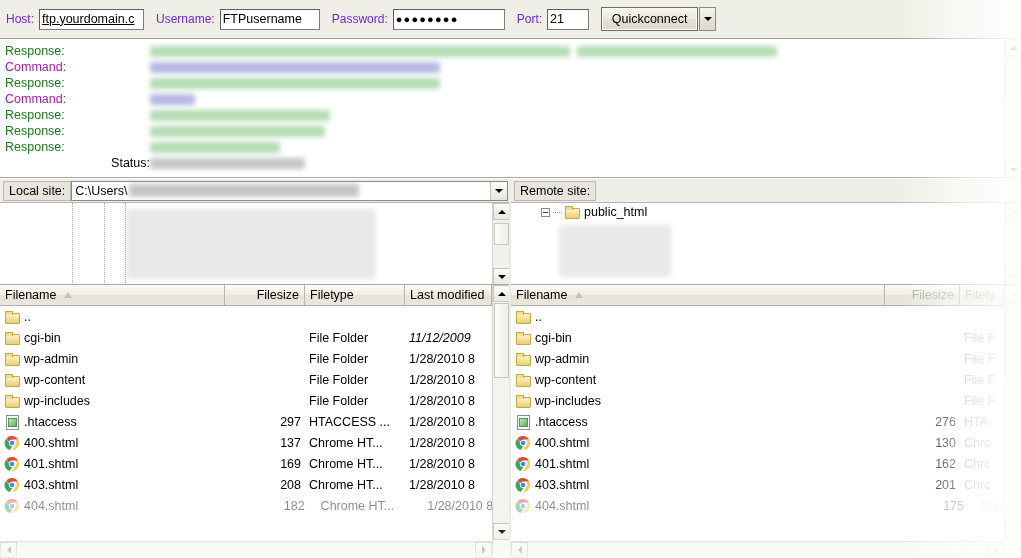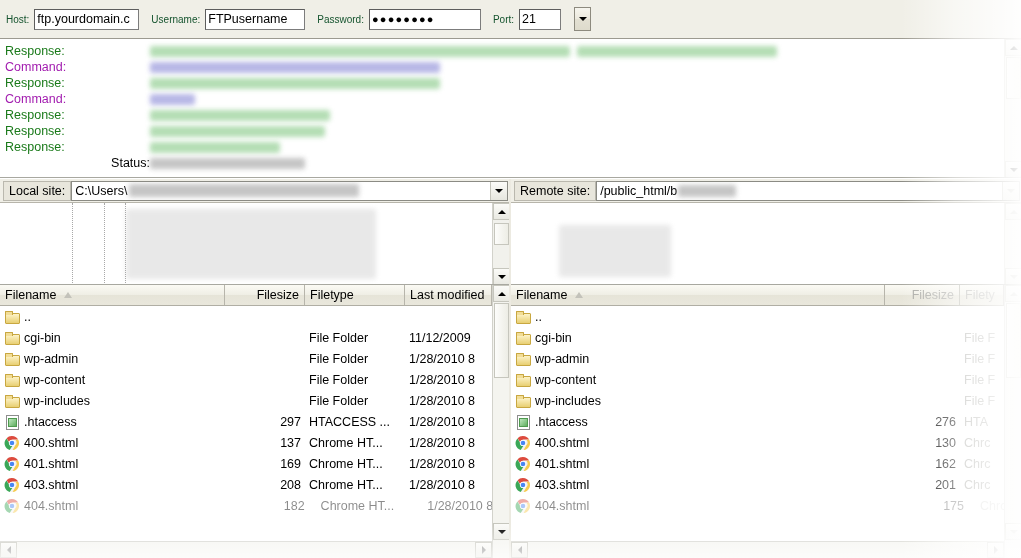--- a/index.html
+++ b/index.html
@@ -24,39 +24,39 @@
   
   .quickbar {
     position: absolute; left: 0; top: 0;
     width: 1021px; height: 39px;
     background: #f0efe7;
     border-bottom: 1px solid #9c9a90;
     display: flex; align-items: center;
     padding-left: 6px;
   }
   .qb-label {
-    font-size: 10px; color: #14532d;
+    font-size: 12px; color: #6d28d9;
     margin-right: 5px; white-space: nowrap;
   }
   .qb-field {
     height: 21px;
     border: 1px solid #7c7c7c;
     border-top-color: #5d5d5d;
     border-left-color: #5d5d5d;
     background: #ffffff;
     font-family: "Liberation Sans", sans-serif;
     font-size: 12.5px;
     color: #000;
     padding: 0 2px;
     line-height: 19px;
     margin-right: 12px;
     overflow: hidden;
     white-space: nowrap;
   }
-  #host-input { width: 105px; }
+  #host-input { width: 105px; text-decoration: underline; }
   #user-input { width: 100px; }
   #pass-input { width: 112px; letter-spacing: 1.2px; font-size: 11px; }
   #port-input { width: 42px; }
   .qb-btn {
     height: 24px;
     min-width: 97px;
     background: linear-gradient(to bottom, #f6f5ee 0%, #ece9dd 48%, #e3e0d2 52%, #dedbcc 100%);
     border: 1px solid #6e6b60;
     box-shadow: inset 0 0 0 1px #fbfaf5;
     font-size: 12.5px;
@@ -369,20 +369,21 @@
 
     <span class="qb-label">Username:</span>
     <div class="qb-field" id="user-input">FTPusername</div>
 
     <span class="qb-label">Password:</span>
     <div class="qb-field" id="pass-input">●●●●●●●●</div>
 
     <span class="qb-label">Port:</span>
     <div class="qb-field" id="port-input">21</div>
 
+    <div class="qb-btn">Quickconnect</div>
     <div class="qb-drop">
       <span class="tri-down"></span>
     </div>
   </div>
 
   <div class="logpane">
     <div class="log-rows" id="log-rows">
         <div class="log-row">
           <span class="log-tag tag-response">Response:</span>
           <span class="blur-seg blurbox bl-green" style="width: 420px;"></span>
@@ -483,21 +484,21 @@
             <div class="cell" style="width: 100px;"></div>
             <div class="cell" style="width: 87px;"></div>
           </div>
           <div class="fl-row">
             <div class="cell" style="width: 225px;">
               <span class="ico ico-folder"></span>
               <span>cgi-bin</span>
             </div>
             <div class="cell num" style="width: 80px;"></div>
             <div class="cell" style="width: 100px;">File Folder</div>
-            <div class="cell" style="width: 87px;">11/12/2009</div>
+            <div class="cell" style="width: 87px; font-style: italic;">11/12/2009</div>
           </div>
           <div class="fl-row">
             <div class="cell" style="width: 225px;">
               <span class="ico ico-folder"></span>
               <span>wp-admin</span>
             </div>
             <div class="cell num" style="width: 80px;"></div>
             <div class="cell" style="width: 100px;">File Folder</div>
             <div class="cell" style="width: 87px;">1/28/2010 8</div>
           </div>
@@ -622,30 +623,29 @@
       </div>
     </div>
   </div>
 
   <div class="vsplit"></div>
 
   <div class="pane-right">
 
     <div class="sitebar">
       <span class="sitebar-label">Remote site:</span>
-      <div class="sitebar-combo">
-        <span>/public_html/b</span>
-        <span class="blur-seg bl-gray blurbox" style="width:58px;height:12px;margin-left:1px;"></span>
-        <span class="combo-arrow">
-            <span class="tri-down" style="border-top-color:#b6b6ae;"></span>
-          </span>
-      </div>
     </div>
 
     <div class="treepane">
+      <div class="tree-row" style="padding-left:30px;">
+        <span class="tree-expander"></span>
+        <span class="tree-dots"></span>
+        <span class="ico ico-folder"></span>
+        <span>public_html</span>
+      </div>
       <div class="blurbox bl-gray" style="position:absolute;left:48px;top:22px;width:112px;height:52px;opacity:.30;"></div>
       <div class="tree-scroll">
         <div class="sb-arrow" style="position:absolute;top:0;left:0;">
             <span class="tri-up" style="border-bottom-color:#b6b6ae;"></span>
           </div>
         <div class="sb-arrow" style="position:absolute;bottom:0;left:0;">
             <span class="tri-down" style="border-top-color:#b6b6ae;"></span>
           </div>
       </div>
     </div>

